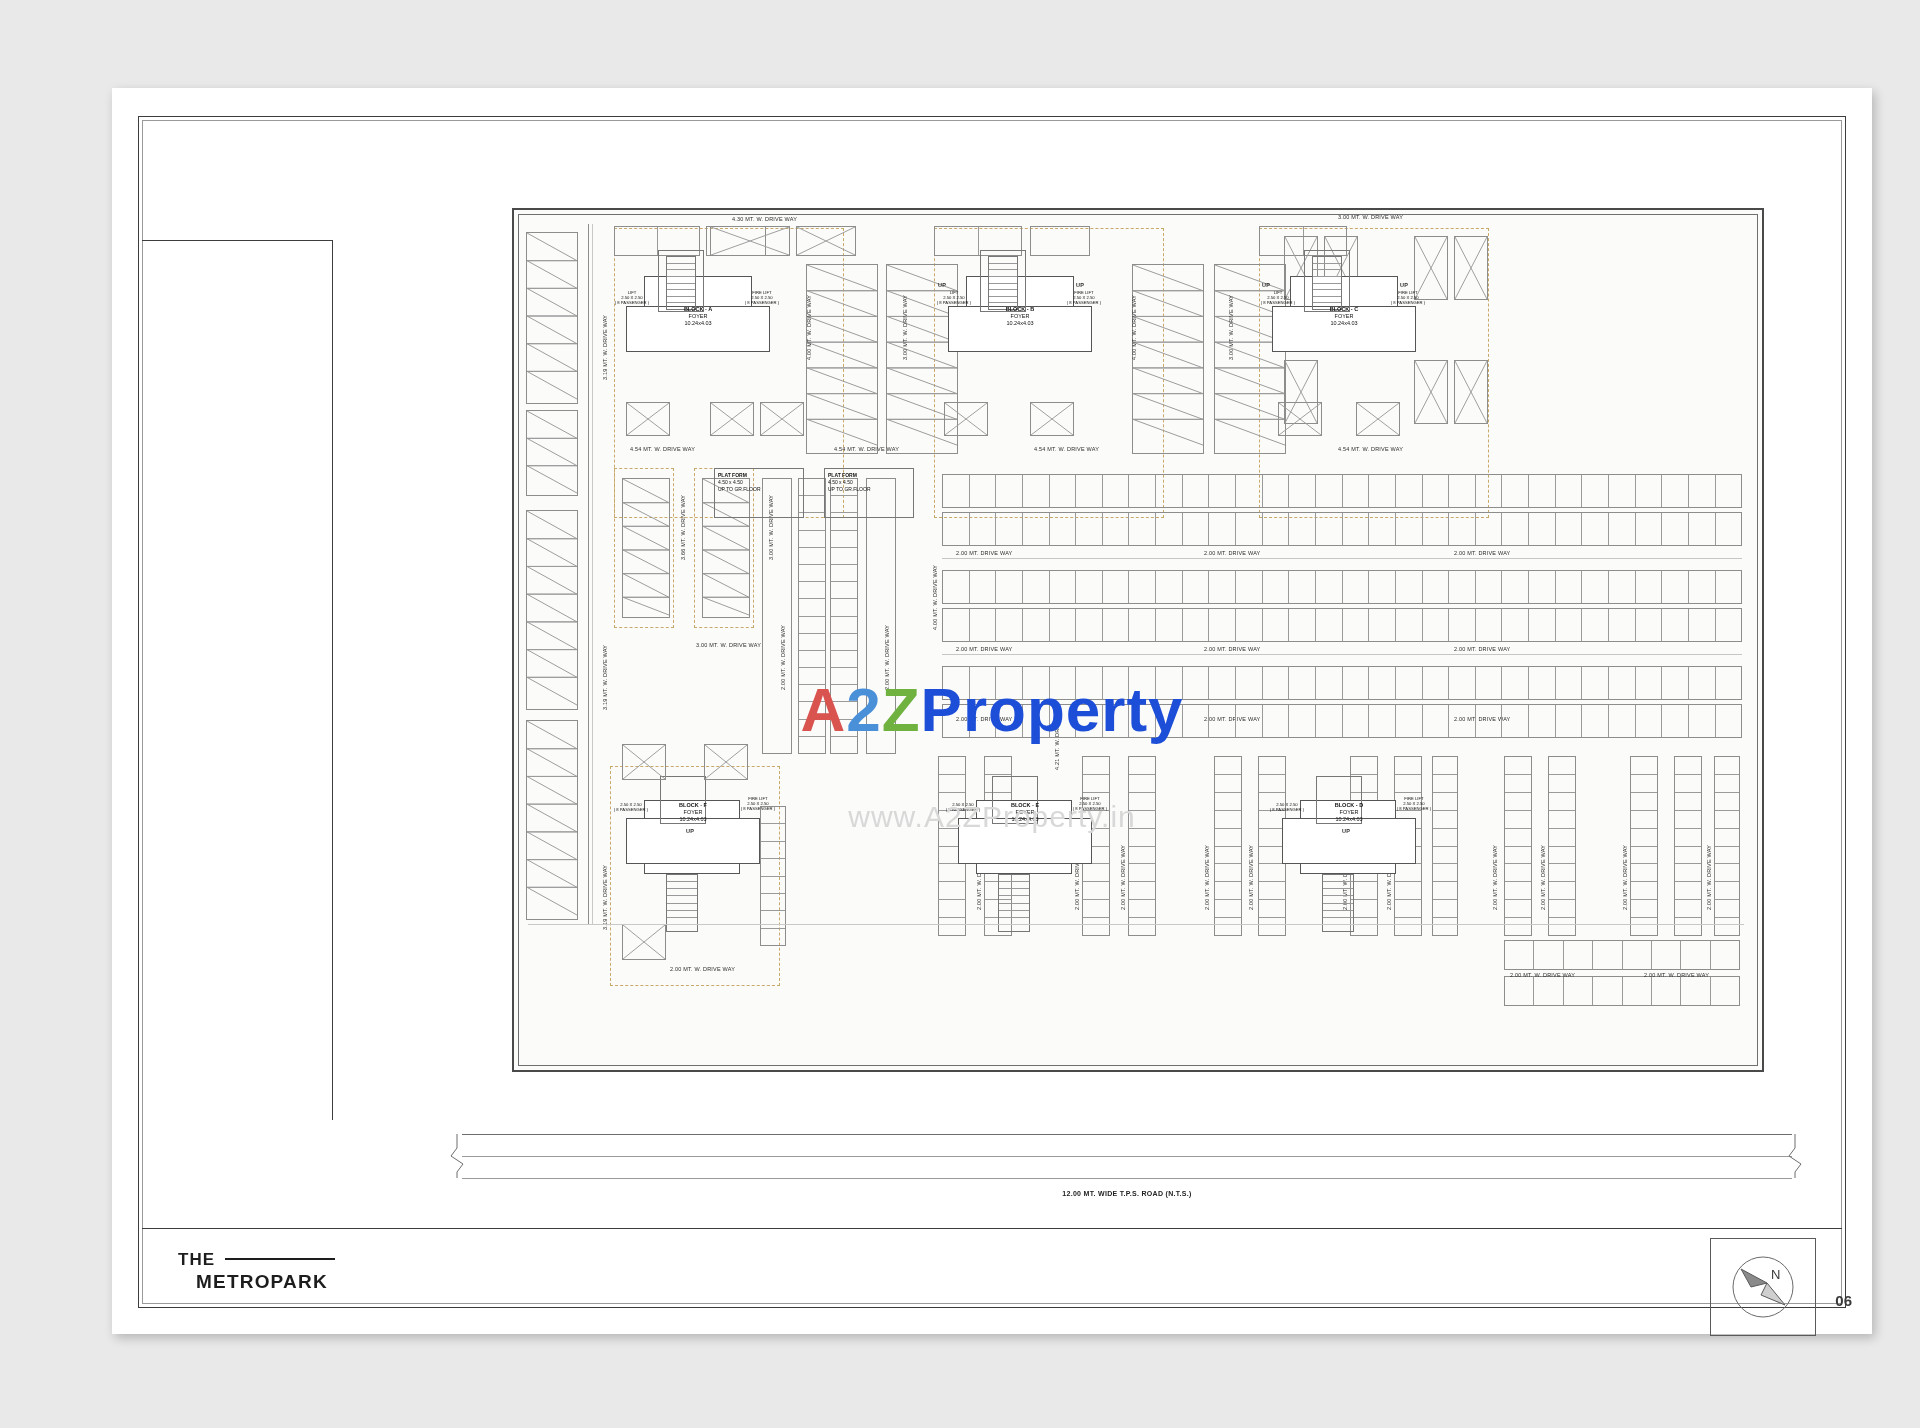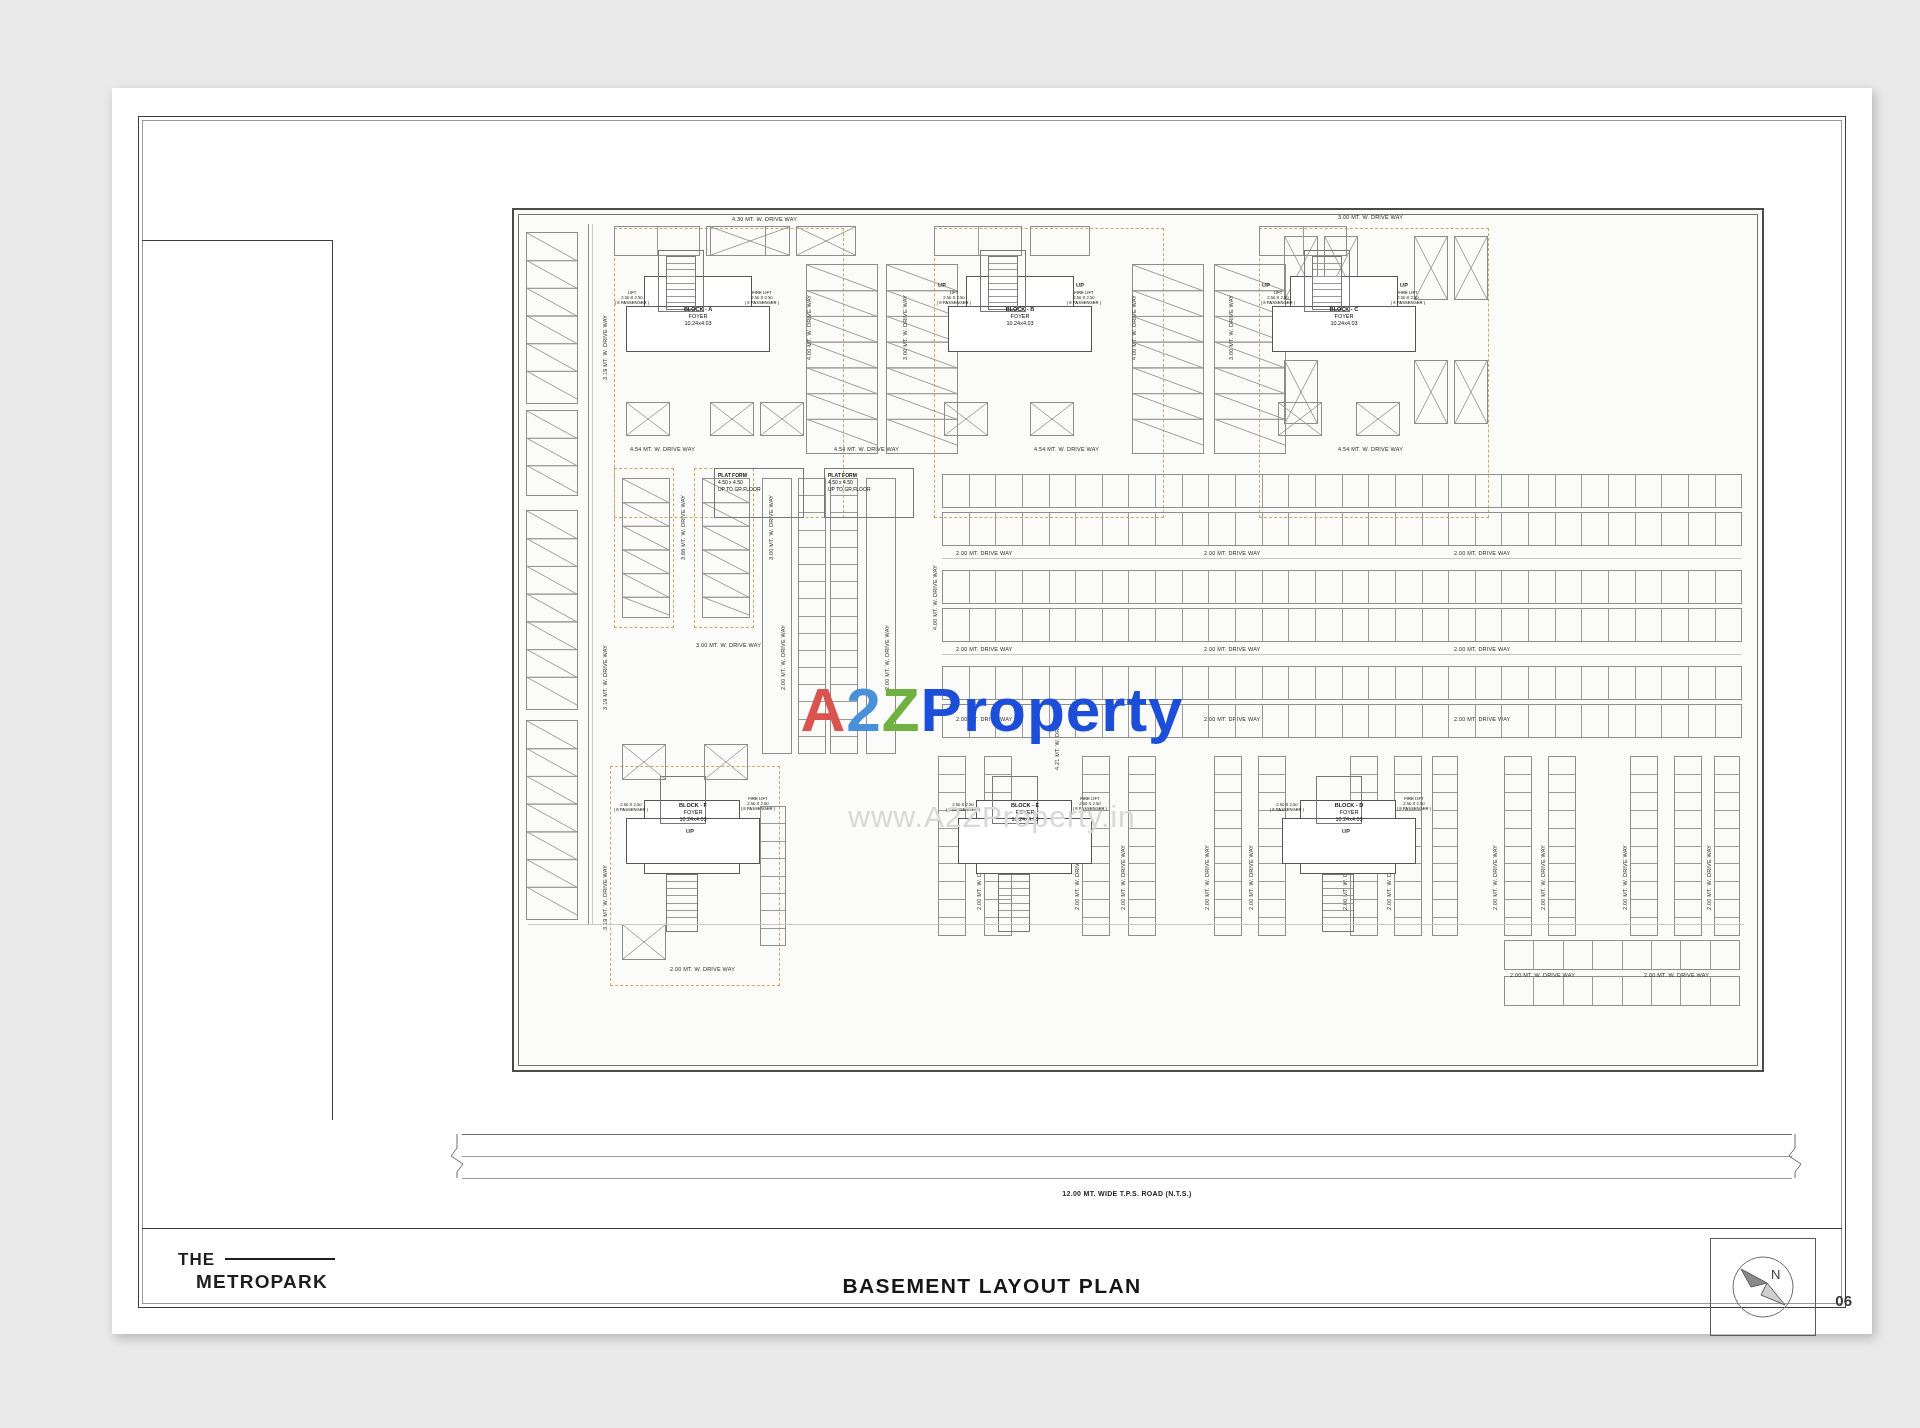--- a/index.html
+++ b/index.html
@@ -1269,21 +1269,20 @@
     </div>
 
     <div class="title-sep"></div>
 
     <div class="logo-wrap">
       <span class="logo-the">THE</span>
       <span class="logo-rule"></span>
       <div class="logo-metro">METROPARK</div>
     </div>
 
-    <div class="plan-title">BASEMENT LAYOUT PLAN</div>
 
     <div class="north-box">
       <svg width="104" height="96" viewBox="0 0 104 96">
         <circle cx="52" cy="48" r="30" fill="none" stroke="#6a6a6a" stroke-width="1"></circle>
         <path d="M30 30 L56 44 L40 48 Z" fill="#8a8a8a" stroke="#5a5a5a" stroke-width="1"></path>
         <path d="M56 44 L74 66 L50 56 Z" fill="#cfcfcf" stroke="#5a5a5a" stroke-width="1"></path>
         <text x="60" y="40" font-size="13" font-family="Liberation Sans, sans-serif" fill="#3a3a3a">N</text>
       </svg>
     </div>
   </div>

